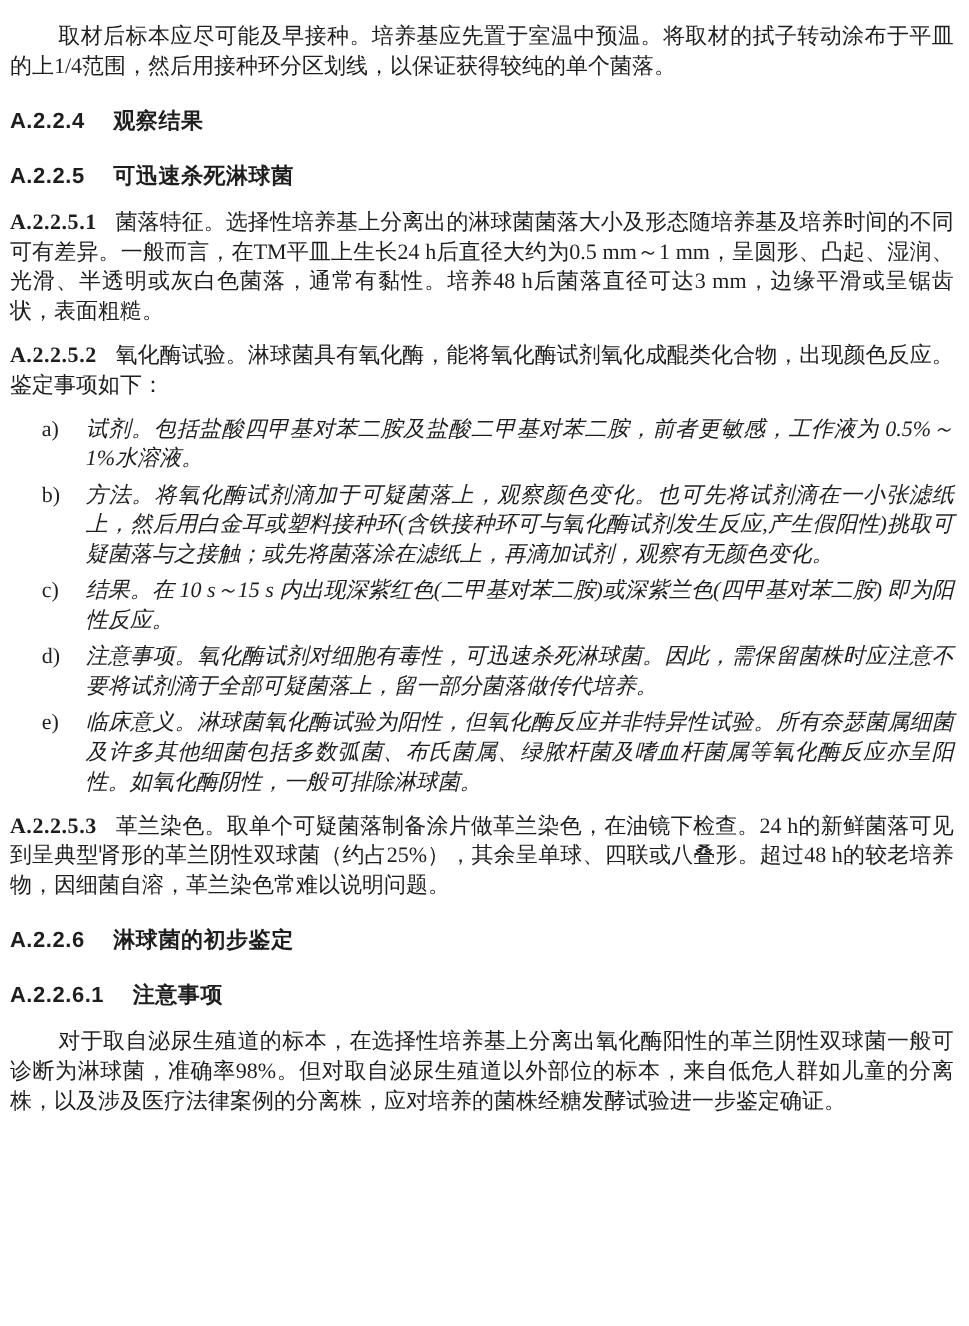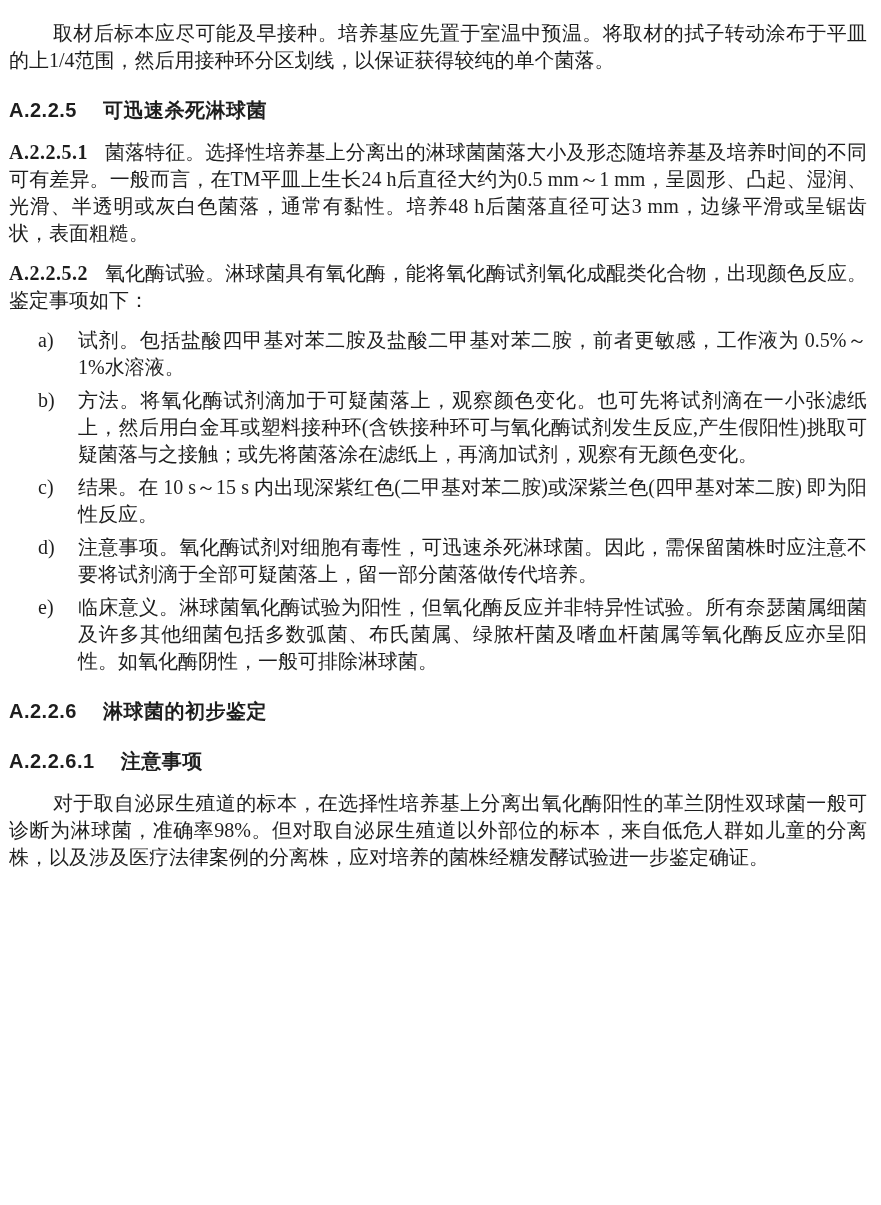--- a/index.html
+++ b/index.html
@@ -51,31 +51,35 @@
     margin: 6px 0;
     text-align: justify;
   }
   .list-item .marker {
     flex: 0 0 auto;
     width: 40px;
     margin-left: 29px;
   }
   .list-item .li-text {
     flex: 1 1 auto;
+    font-style: italic;
   }
 </style>
 </head>
 <body>
 
 <div class="page">
 
   <p class="para indent">取材后标本应尽可能及早接种。培养基应先置于室温中预温。将取材的拭子转动涂布于平皿的上1/4范围，然后用接种环分区划线，以保证获得较纯的单个菌落。</p>
 
 
 
+  <div class="heading">
+    <span class="hnum">A.2.2.4</span><span class="htitle">观察结果</span>
+  </div>
 
 
   <div class="heading">
     <span class="hnum">A.2.2.5</span><span class="htitle">可迅速杀死淋球菌</span>
   </div>
 
   <p class="para runin">
     <span class="rnum">A.2.2.5.1</span><span class="rtext">菌落特征。选择性培养基上分离出的淋球菌菌落大小及形态随培养基及培养时间的不同可有差异。一般而言，在TM平皿上生长24 h后直径大约为0.5 mm～1 mm，呈圆形、凸起、湿润、光滑、半透明或灰白色菌落，通常有黏性。培养48 h后菌落直径可达3 mm，边缘平滑或呈锯齿状，表面粗糙。</span>
   </p>
 
@@ -99,20 +103,23 @@
     <div class="list-item">
       <span class="marker">d)</span>
       <span class="li-text">注意事项。氧化酶试剂对细胞有毒性，可迅速杀死淋球菌。因此，需保留菌株时应注意不要将试剂滴于全部可疑菌落上，留一部分菌落做传代培养。</span>
     </div>
     <div class="list-item">
       <span class="marker">e)</span>
       <span class="li-text">临床意义。淋球菌氧化酶试验为阳性，但氧化酶反应并非特异性试验。所有奈瑟菌属细菌及许多其他细菌包括多数弧菌、布氏菌属、绿脓杆菌及嗜血杆菌属等氧化酶反应亦呈阳性。如氧化酶阴性，一般可排除淋球菌。</span>
     </div>
   </div>
 
+  <p class="para runin">
+    <span class="rnum">A.2.2.5.3</span><span class="rtext">革兰染色。取单个可疑菌落制备涂片做革兰染色，在油镜下检查。24 h的新鲜菌落可见到呈典型肾形的革兰阴性双球菌（约占25%），其余呈单球、四联或八叠形。超过48 h的较老培养物，因细菌自溶，革兰染色常难以说明问题。</span>
+  </p>
 
   <div class="heading">
     <span class="hnum">A.2.2.6</span><span class="htitle">淋球菌的初步鉴定</span>
   </div>
 
   <div class="heading">
     <span class="hnum">A.2.2.6.1</span><span class="htitle">注意事项</span>
   </div>
 
   <p class="para indent">对于取自泌尿生殖道的标本，在选择性培养基上分离出氧化酶阳性的革兰阴性双球菌一般可诊断为淋球菌，准确率98%。但对取自泌尿生殖道以外部位的标本，来自低危人群如儿童的分离株，以及涉及医疗法律案例的分离株，应对培养的菌株经糖发酵试验进一步鉴定确证。</p>

